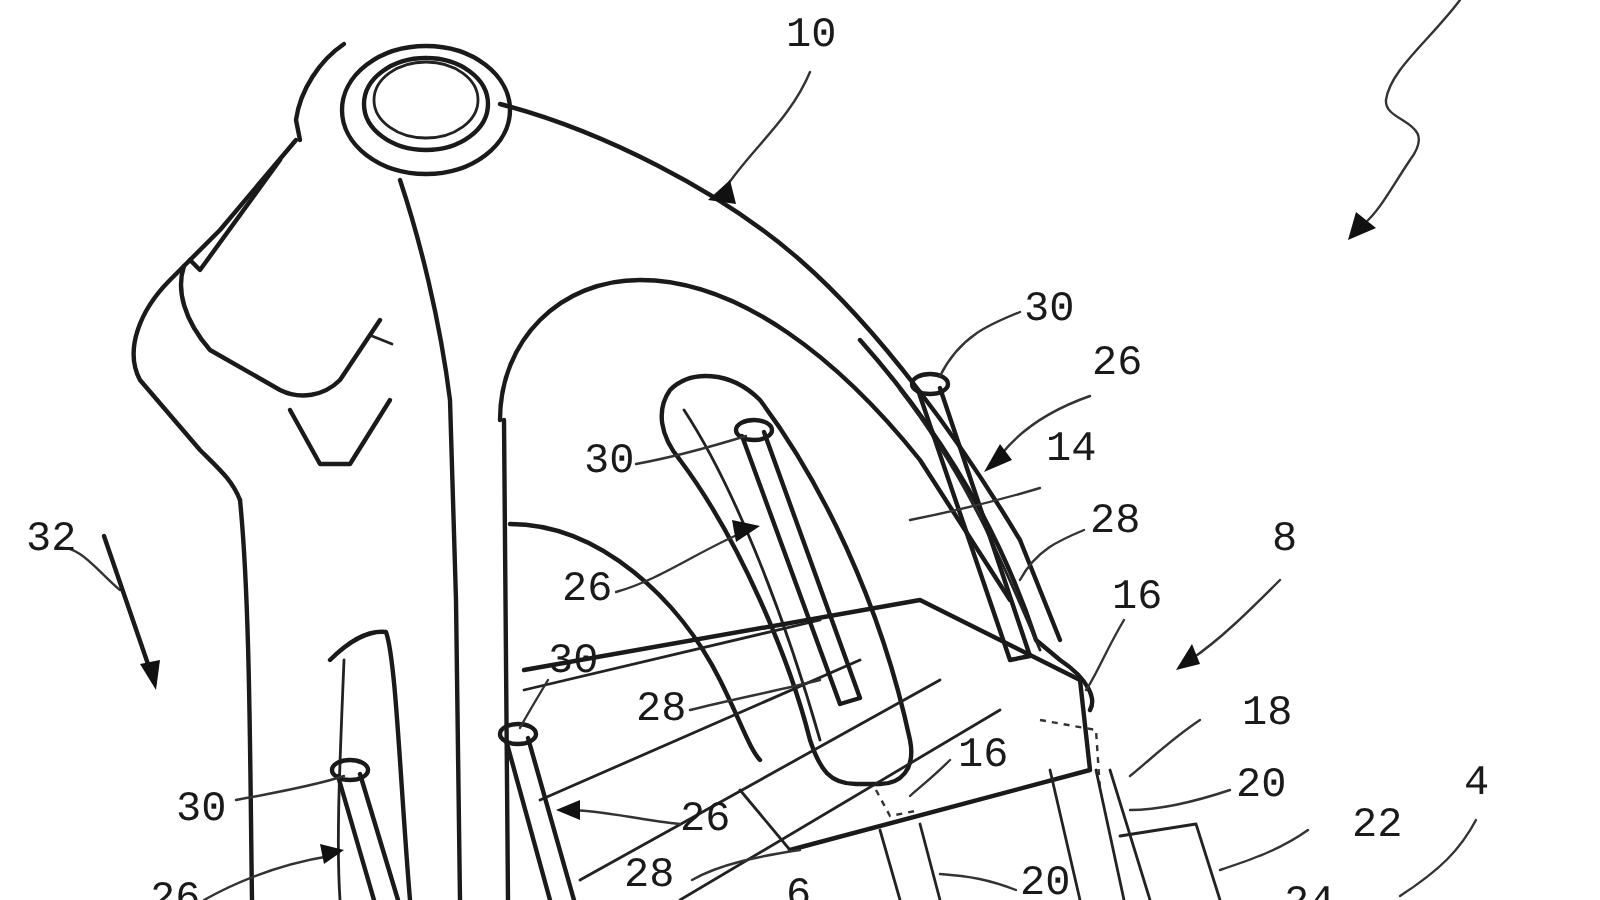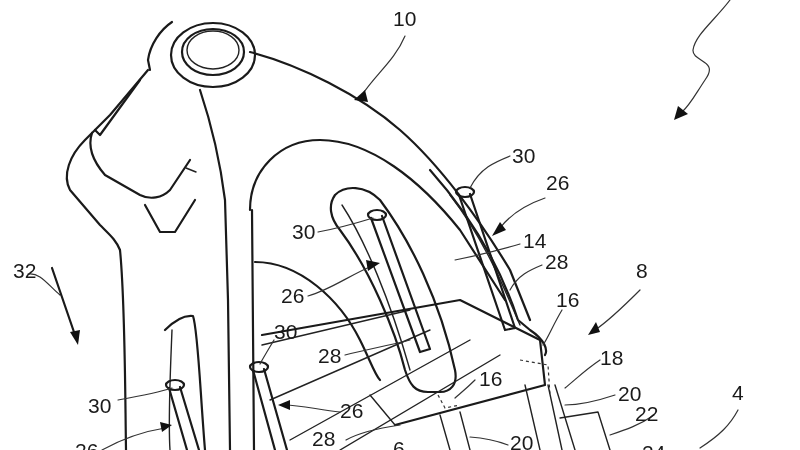--- a/index.html
+++ b/index.html
@@ -3,21 +3,21 @@
   <meta charset="utf-8">
   <style>
     html, body { margin: 0; padding: 0; background: #ffffff; }
     body { width: 800px; height: 450px; overflow: hidden; position: relative; }
     #canvas { position: absolute; left: 0; top: 0; width: 800px; height: 450px; }
     .stroke { fill: none; stroke: #1a1a1a; stroke-width: 2.2; stroke-linecap: round; stroke-linejoin: round; }
     .thin { fill: none; stroke: #222; stroke-width: 1.4; stroke-linecap: round; stroke-linejoin: round; }
     .leader { fill: none; stroke: #333; stroke-width: 1.2; stroke-linecap: round; }
     .dash { fill: none; stroke: #333; stroke-width: 1.2; stroke-dasharray: 3 3; }
     .arrowhead { fill: #111; stroke: none; }
-    .num { position: absolute; font-family: Liberation Sans, sans-serif; font-size: 21px; color: #1a1a1a; line-height: 1; white-space: nowrap; }
+    .num { position: absolute; font-family: Liberation Mono, monospace; font-size: 21px; color: #1a1a1a; line-height: 1; white-space: nowrap; }
   </style>
 </head>
 <body>
 
 <svg id="canvas" viewBox="0 0 800 450" xmlns="http://www.w3.org/2000/svg">
 
   <g>
 
     <ellipse class="stroke" cx="213" cy="55" rx="42" ry="32"></ellipse>
     <ellipse class="stroke" cx="213" cy="52" rx="31" ry="23"></ellipse>
@@ -122,32 +122,32 @@
 
     <path class="leader" d="M730 0 C715 20 695 35 693 50 C692 62 720 60 705 80 C695 95 690 105 682 112"></path>
     <polygon class="arrowhead" points="674,120 678,106 688,114"></polygon>
   </g>
 </svg>
 
 <div class="num" style="left:393px;top:8px">10</div>
 <div class="num" style="left:512px;top:145px">30</div>
 <div class="num" style="left:546px;top:172px">26</div>
 <div class="num" style="left:292px;top:221px">30</div>
-<div class="num" style="left:523px;top:230px">14</div>
+<div class="num" style="left:523px;top:215px">14</div>
 <div class="num" style="left:545px;top:251px">28</div>
 <div class="num" style="left:13px;top:260px">32</div>
 <div class="num" style="left:636px;top:260px">8</div>
 <div class="num" style="left:281px;top:285px">26</div>
 <div class="num" style="left:556px;top:289px">16</div>
 <div class="num" style="left:274px;top:321px">30</div>
 <div class="num" style="left:318px;top:345px">28</div>
-<div class="num" style="left:600px;top:347px">18</div>
+<div class="num" style="left:621px;top:347px">18</div>
 <div class="num" style="left:479px;top:368px">16</div>
 <div class="num" style="left:618px;top:383px">20</div>
 <div class="num" style="left:88px;top:395px">30</div>
 <div class="num" style="left:340px;top:400px">26</div>
-<div class="num" style="left:635px;top:403px">22</div>
+<div class="num" style="left:676px;top:403px">22</div>
 <div class="num" style="left:732px;top:382px">4</div>
 <div class="num" style="left:312px;top:428px">28</div>
 <div class="num" style="left:393px;top:438px">6</div>
 <div class="num" style="left:510px;top:432px">20</div>
 <div class="num" style="left:75px;top:440px">26</div>
 <div class="num" style="left:642px;top:442px">24</div>
 
 </body></html>

